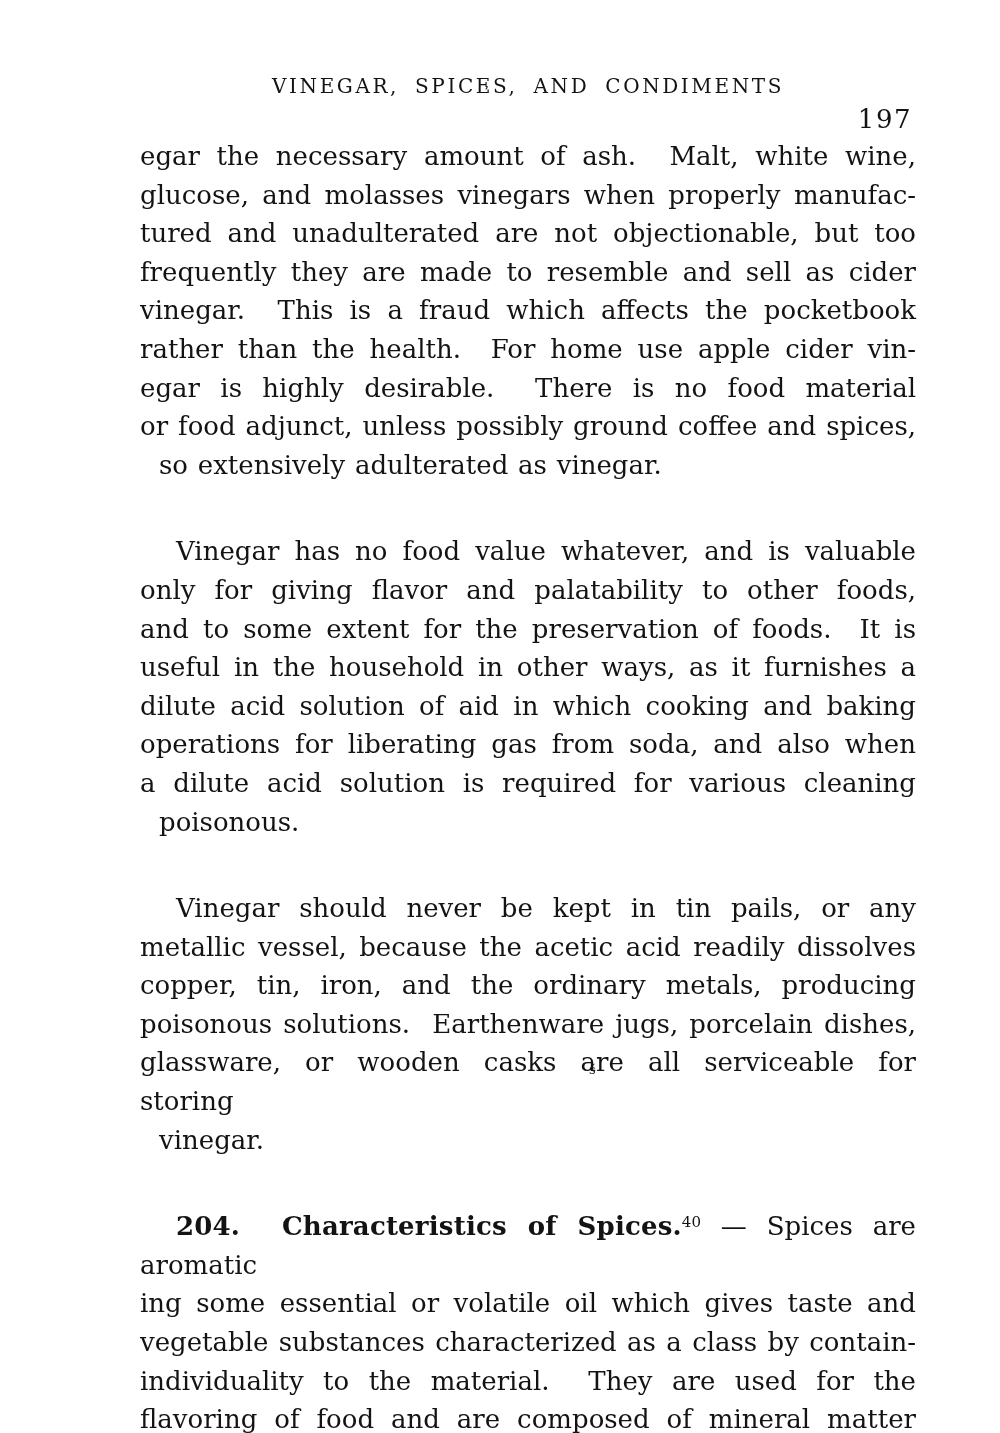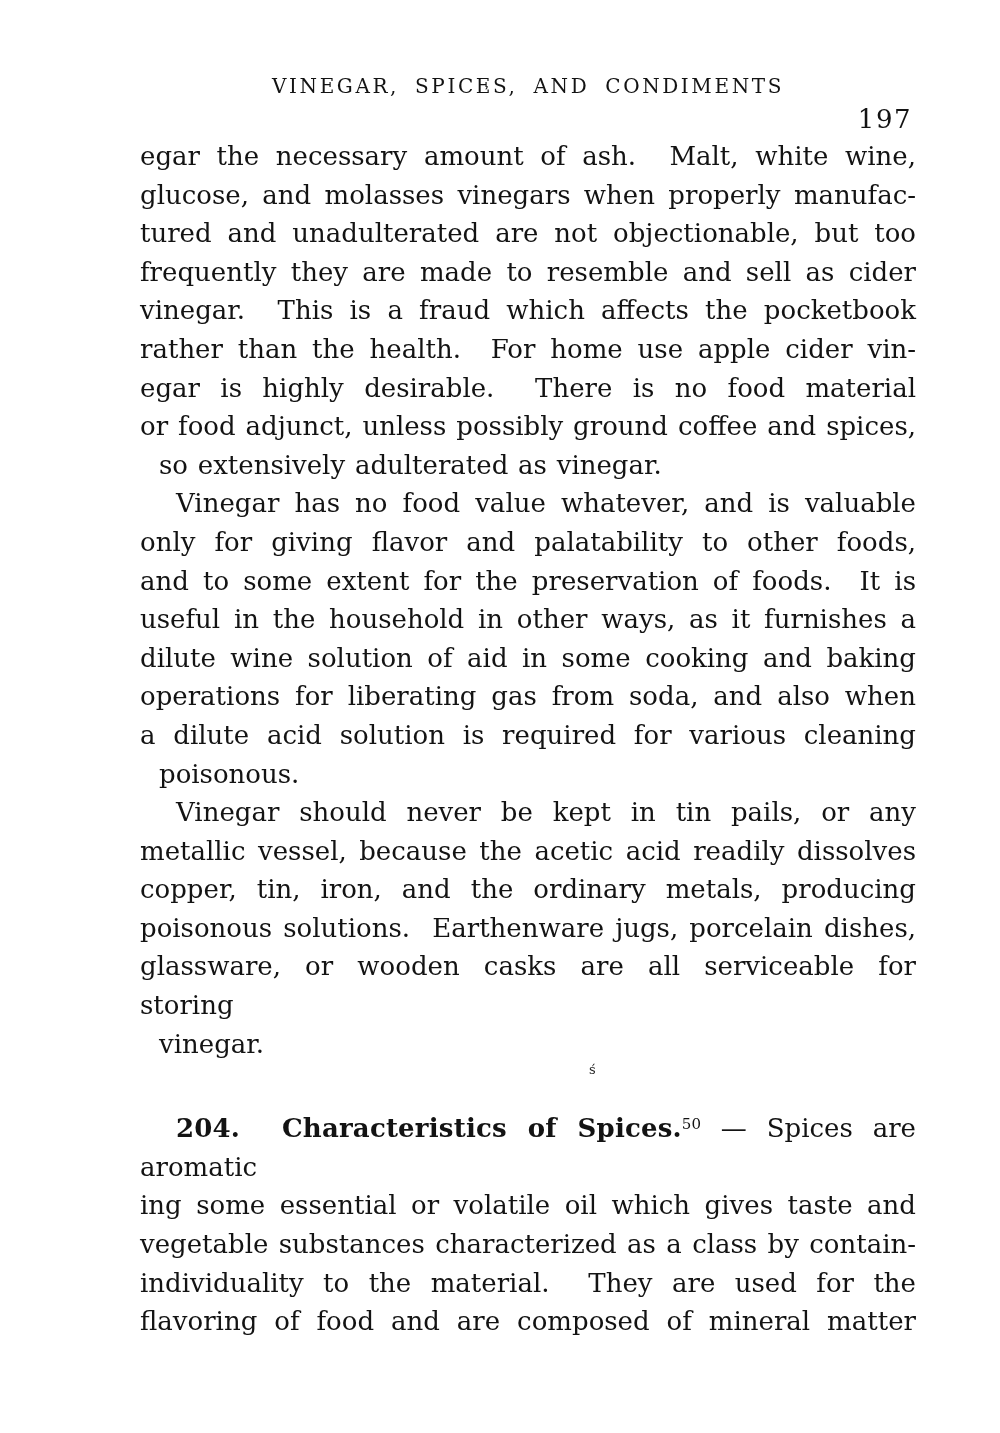--- a/index.html
+++ b/index.html
@@ -40,21 +40,21 @@
     line-height: 38.6px;
   }
   .para { margin: 0; }
   .para.section-gap { margin-top: 46px; }
   .line {
     text-align: justify;
     text-align-last: justify;
     word-spacing: 1.5px;
   }
   .line.no-just { text-align-last: left; margin-left: 19px; }
-  .line.indent { text-indent: 36px; }
+  .line.indent { text-indent: 36px; margin-top: 48px; }
   .bold { font-weight: 700; letter-spacing: 0.2px; }
   .sup {
     font-size: 15px;
     position: relative;
     top: -0.55em;
     line-height: 0;
   }
   .normal { font-weight: 400; }
   .artifact {
     position: absolute;
@@ -87,35 +87,35 @@
           <div class="line">rather than the health.&nbsp; For home use apple cider vin-</div>
           <div class="line">egar is highly desirable.&nbsp; There is no food material</div>
           <div class="line">or food adjunct, unless possibly ground coffee and spices,</div>
           <div class="line no-just">so extensively adulterated as vinegar.</div>
         </div>
         <div class="para">
           <div class="line indent">Vinegar has no food value whatever, and is valuable</div>
           <div class="line">only for giving flavor and palatability to other foods,</div>
           <div class="line">and to some extent for the preservation of foods.&nbsp; It is</div>
           <div class="line">useful in the household in other ways, as it furnishes a</div>
-          <div class="line">dilute wine solution of aid in some cooking and baking</div>
+          <div class="line">dilute acid solution of aid in which cooking and baking</div>
           <div class="line">operations for liberating gas from soda, and also when</div>
           <div class="line">a dilute acid solution is required for various cleaning</div>
           <div class="line no-just">poisonous.</div>
         </div>
         <div class="para">
           <div class="line indent">Vinegar should never be kept in tin pails, or any</div>
           <div class="line">metallic vessel, because the acetic acid readily dissolves</div>
           <div class="line">copper, tin, iron, and the ordinary metals, producing</div>
           <div class="line">poisonous solutions.&nbsp; Earthenware jugs, porcelain dishes,</div>
           <div class="line">glassware, or wooden casks are all serviceable for storing</div>
           <div class="line no-just">vinegar.</div>
         </div>
         <div class="para section-gap">
-          <div class="line indent"><span class="bold">204.&nbsp; Characteristics of Spices.</span><span class="sup">50</span><span class="normal"> — Spices are aromatic</span></div>
+          <div class="line indent"><span class="bold">204.&nbsp; Characteristics of Spices.</span><span class="sup">40</span><span class="normal"> — Spices are aromatic</span></div>
           <div class="line">ing some essential or volatile oil which gives taste and</div>
           <div class="line">vegetable substances characterized as a class by contain-</div>
           <div class="line">individuality to the material.&nbsp; They are used for the</div>
           <div class="line">flavoring of food and are composed of mineral matter</div>
         </div>
       </div>
   </div>
 </div>
 
 </body></html>

